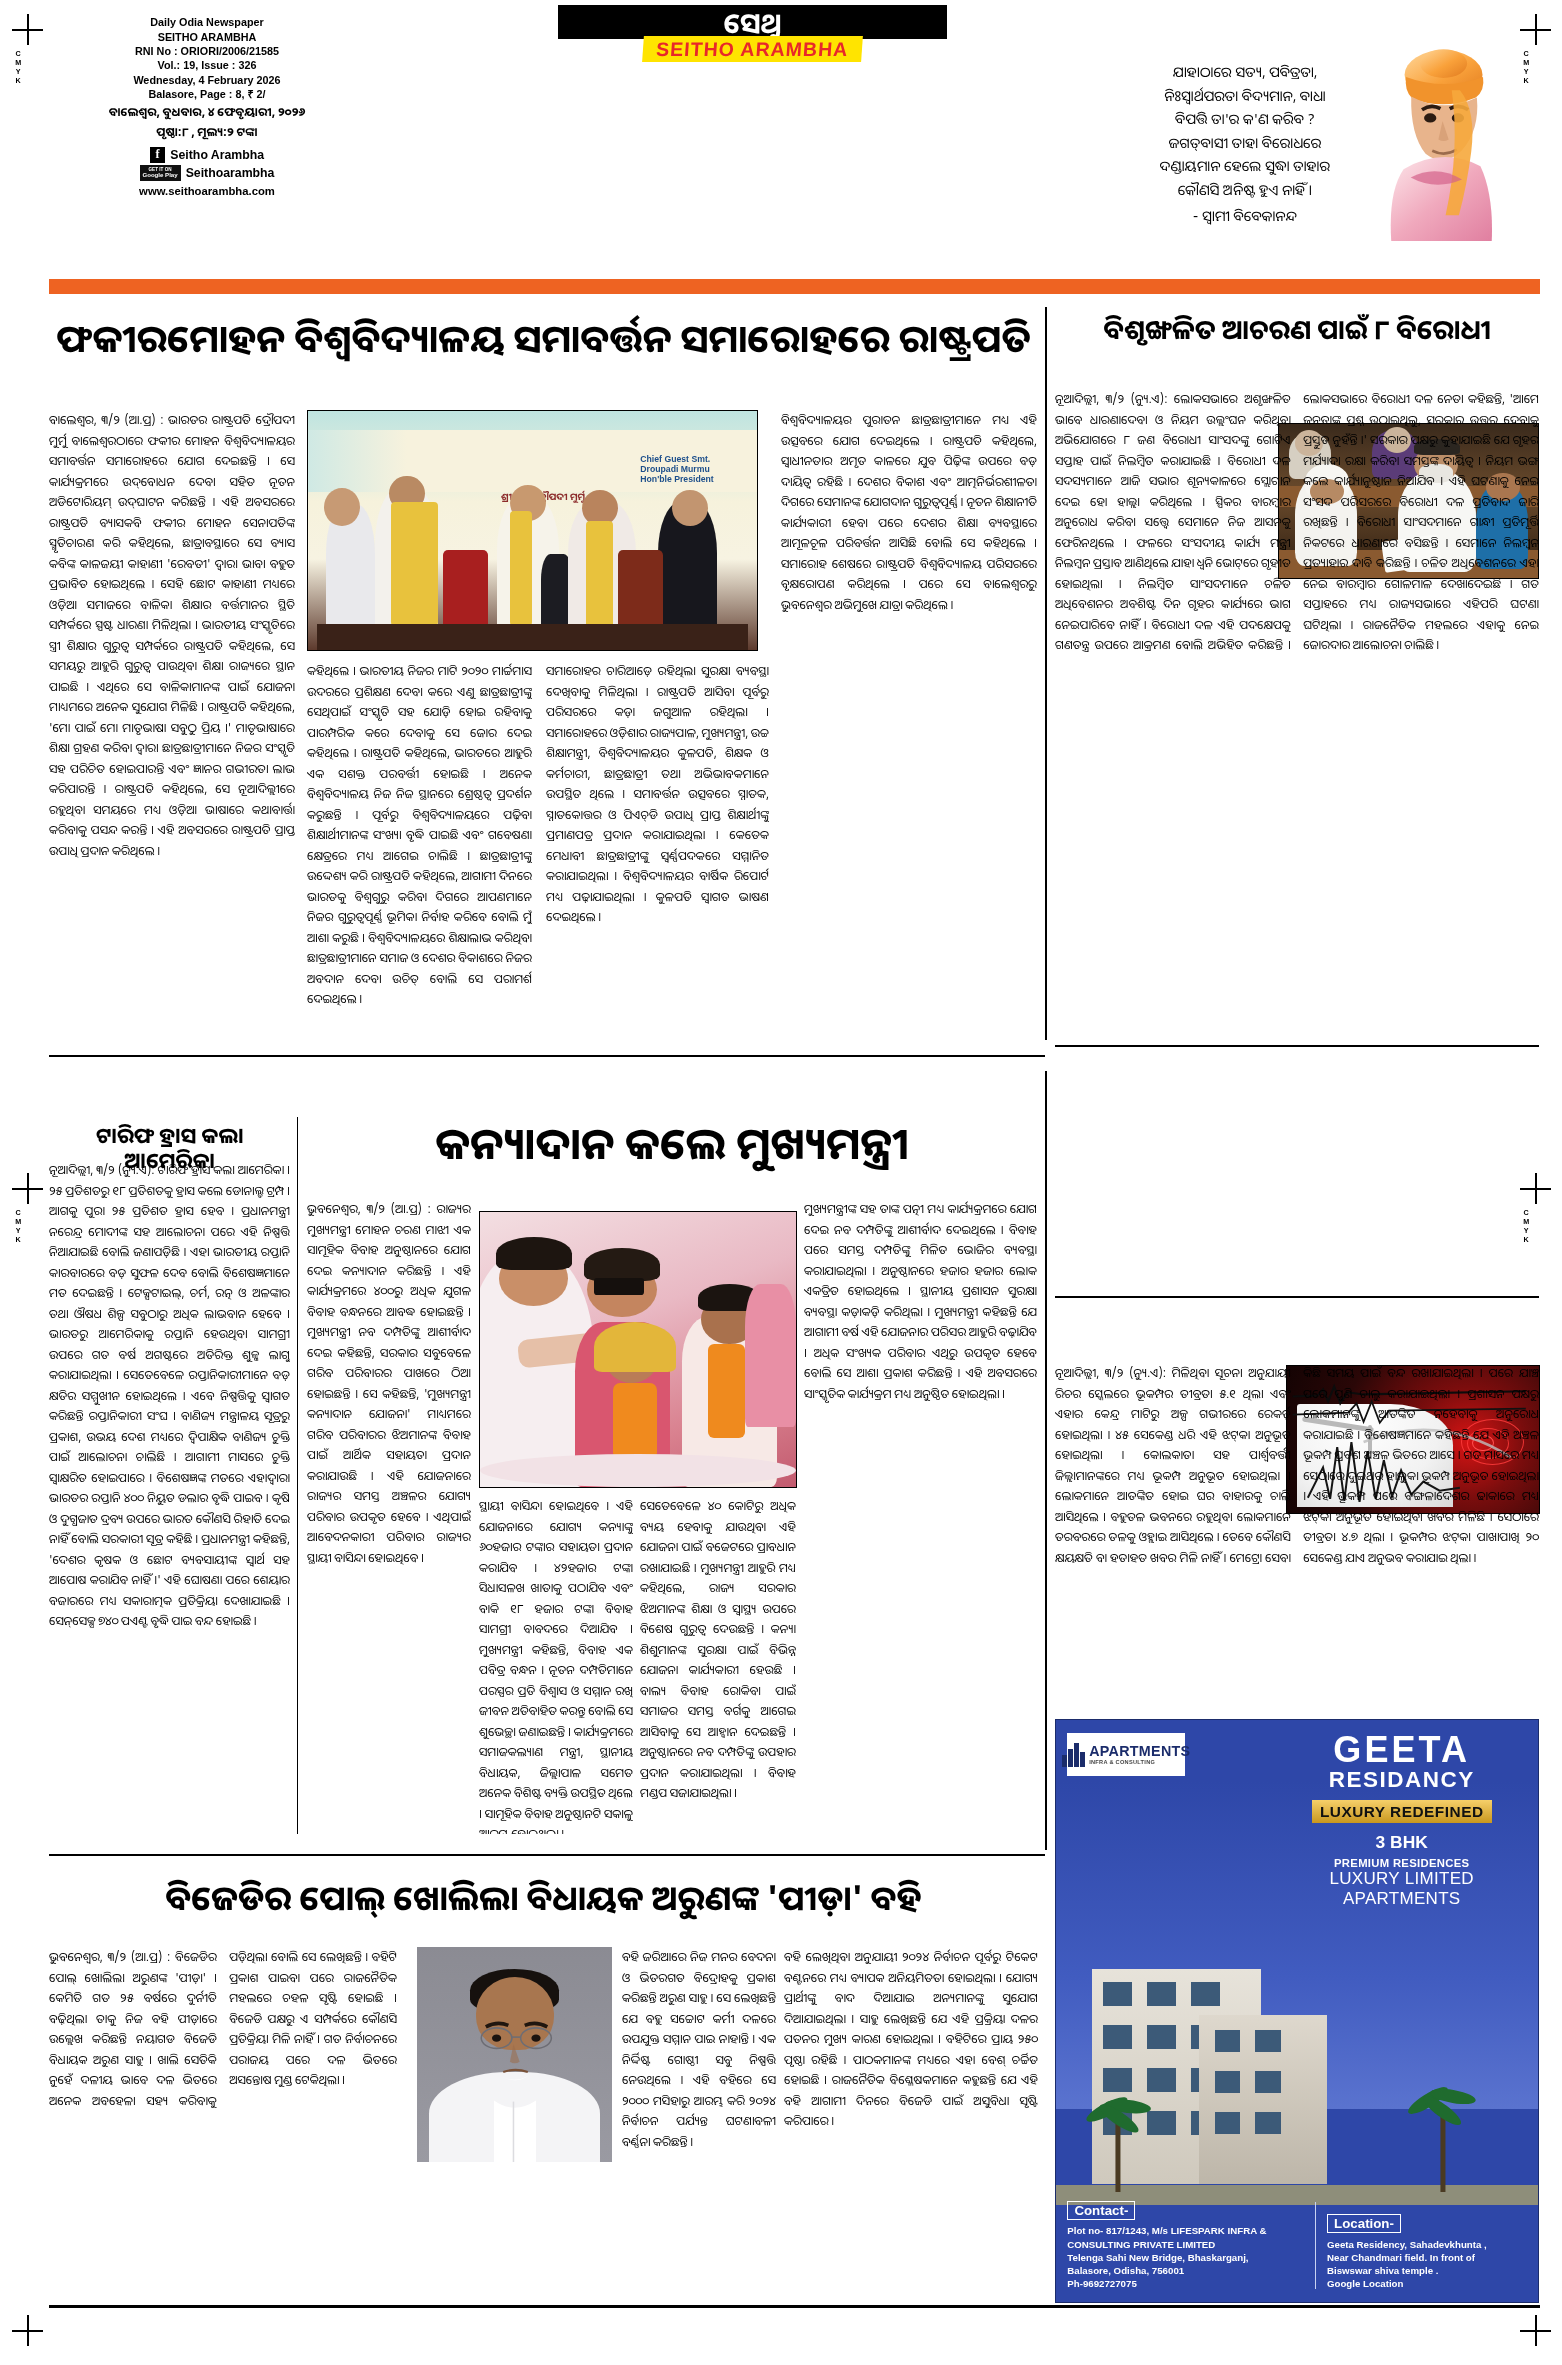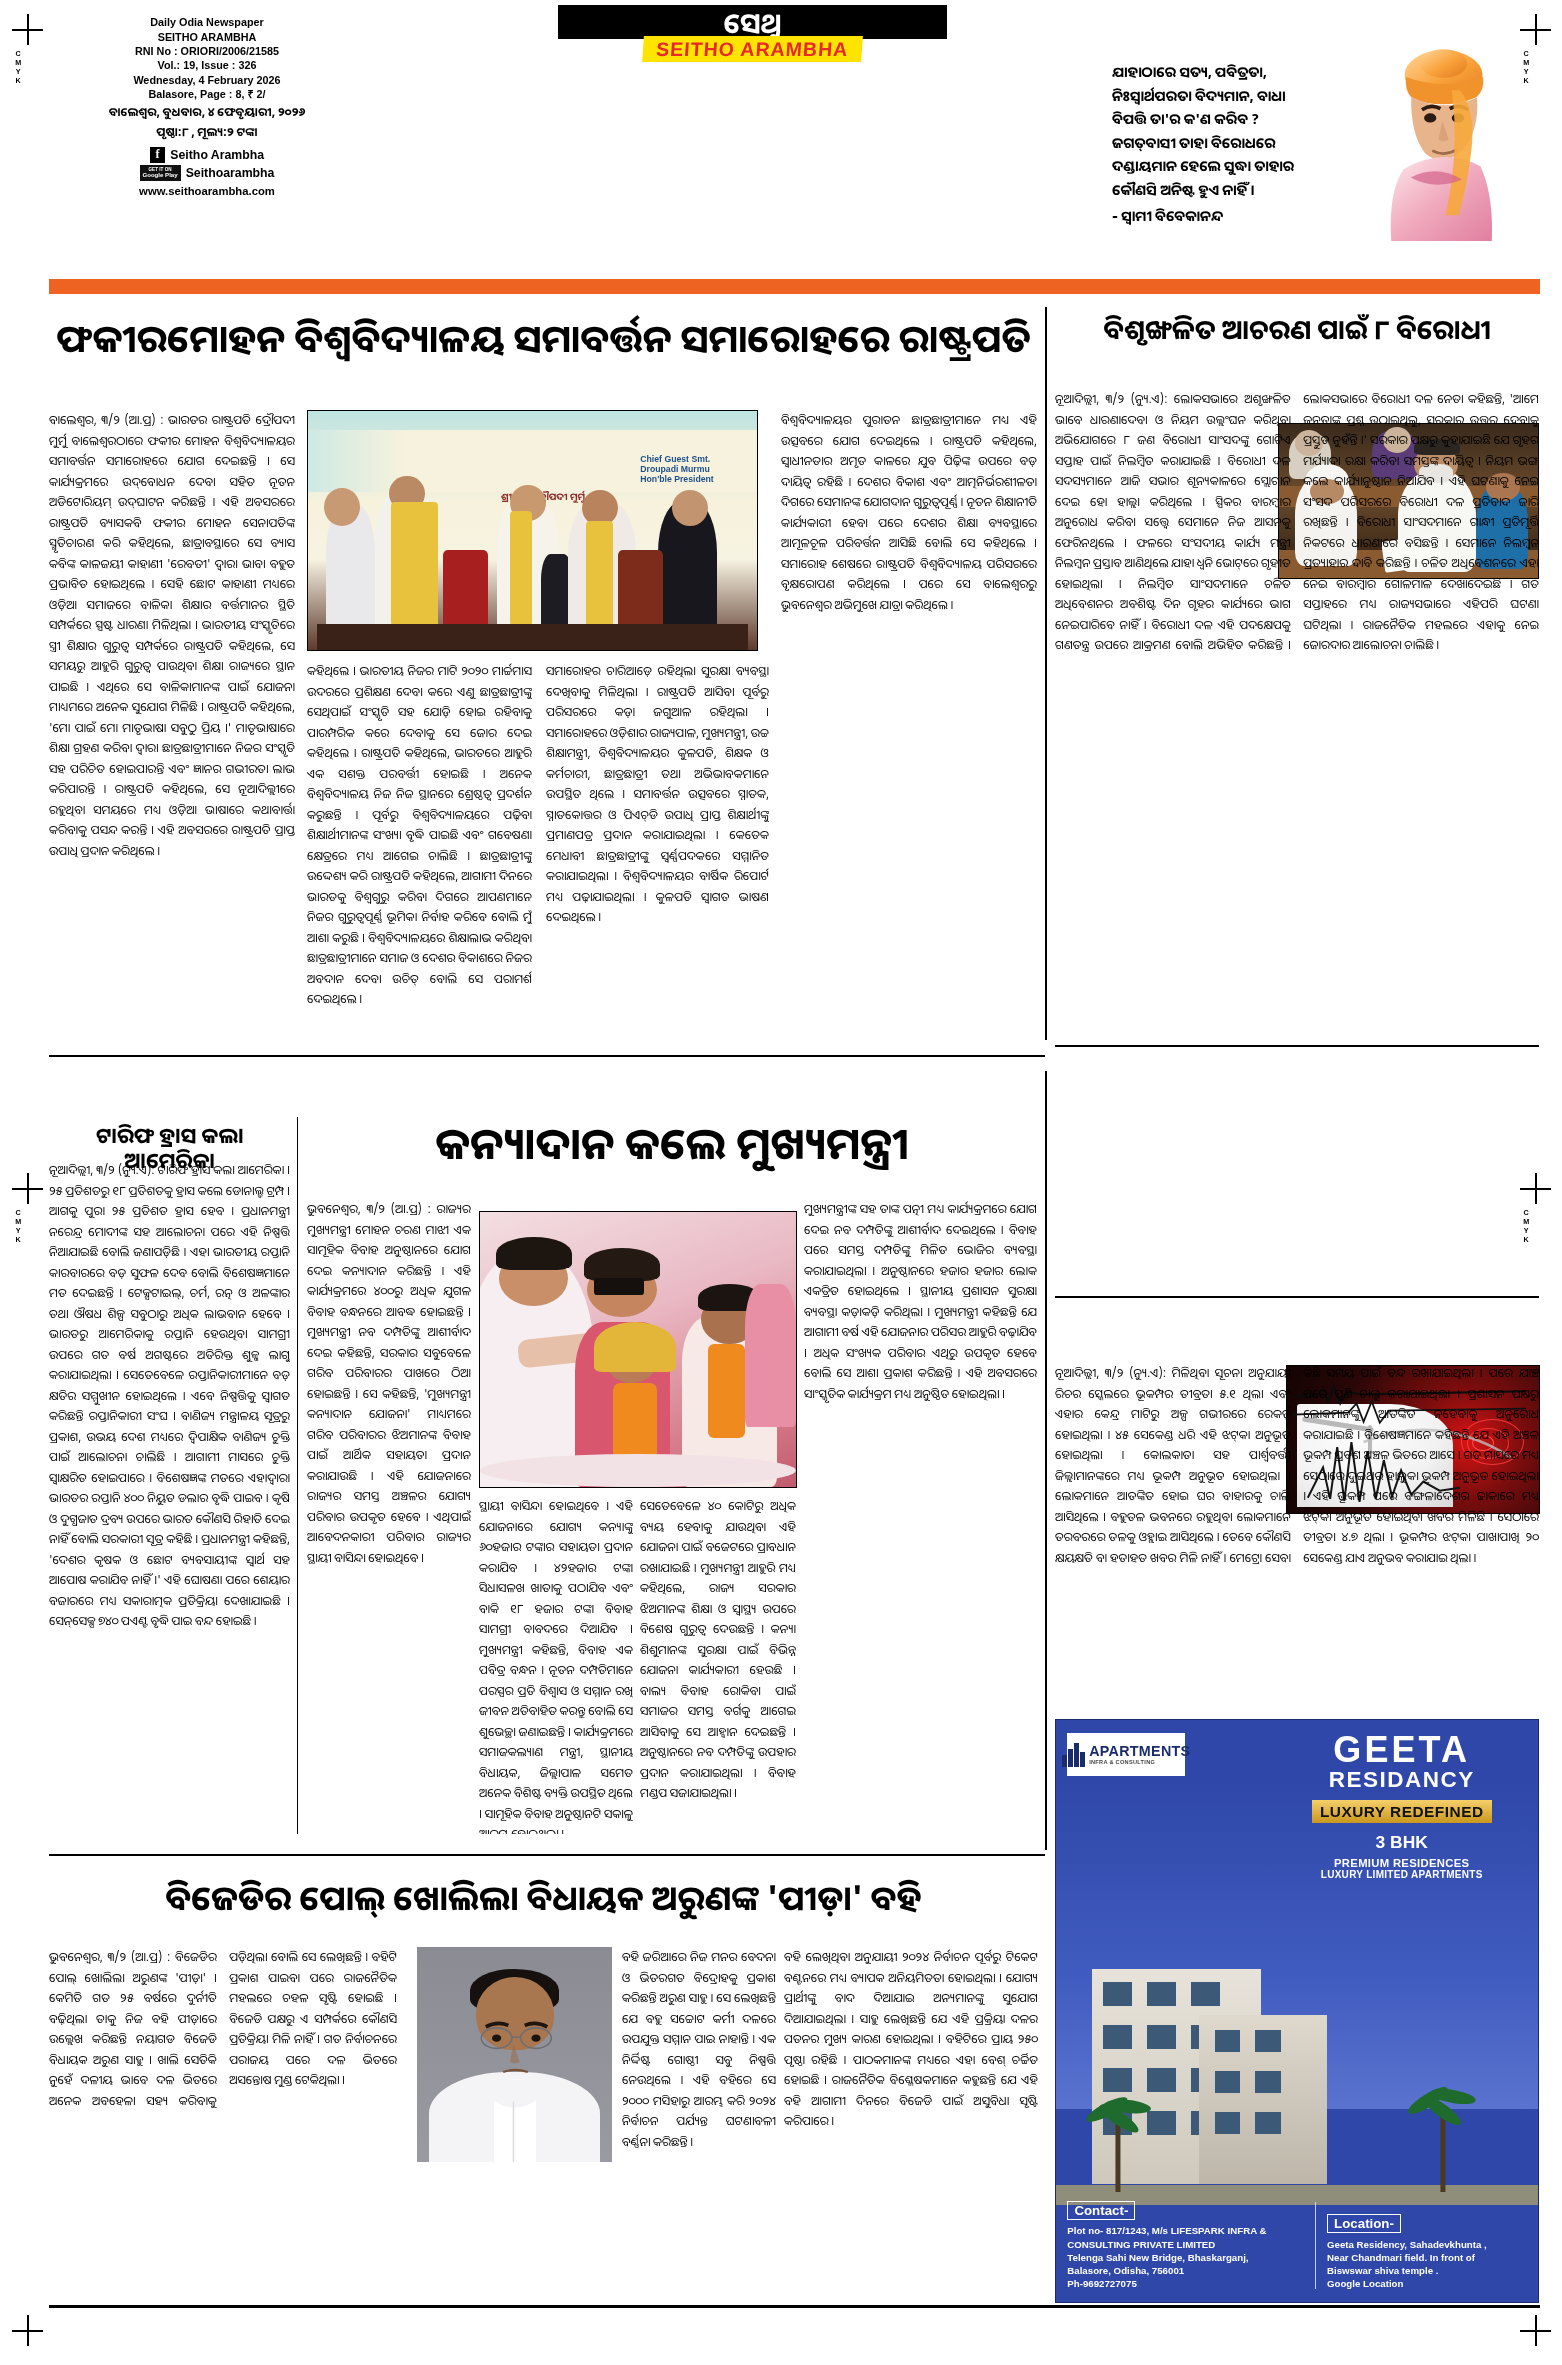--- a/index.html
+++ b/index.html
@@ -29,22 +29,22 @@
       text-align:center;padding-top:1.5px;box-sizing:border-box;}
   .gp b{font-size:6.1px;display:block;}
   .mh-url{font-size:11.3px;font-weight:bold;margin-top:4.1px;}
 
   .mh-logo{position:absolute;left:558px;top:5.1px;width:389px;text-align:center;}
   .logo-top{background:#000;color:#fff;font-size:28px;line-height:30px;padding:2px 0;font-weight:bold;}
   .logo-main{font-size:110px;line-height:102px;font-weight:bold;letter-spacing:-3.1px;margin-top:-1px;}
   .logo-badge{display:inline-block;background:#ffe400;color:#e8272a;font-size:19.5px;font-weight:bold;
       letter-spacing:1px;padding:1.5px 13.3px;transform:skewX(-4deg);margin-top:-3.1px;}
 
-  .mh-quote{position:absolute;left:1112px;top:60px;width:266px;text-align:left;
-      font-size:14.3px;line-height:23.6px;font-weight:bold;}
+  .mh-quote{position:absolute;left:1112px;top:60px;width:266px;text-align:center;
+      font-size:14.3px;line-height:23.6px;font-weight:normal;}
   .mh-quote .sig{margin-top:2px;}
   .mh-portrait{position:absolute;left:1383px;top:41px;width:118px;height:200px;}
 
   .orange-bar{position:absolute;left:49px;top:279px;width:1491px;height:15.4px;background:#ee6322;}
 
   
   .rule{position:absolute;background:#000;}
 
   .headline{position:absolute;font-weight:bold;text-align:center;line-height:1.18;}
   .h-main{font-size:38px;}
@@ -101,21 +101,21 @@
   .ad-logo .txt{line-height:1;}
   .ad-logo .t1{font-size:14.3px;font-weight:bold;color:#1b2c6b;letter-spacing:0.3px;}
   .ad-logo .t2{font-size:5.6px;font-weight:bold;color:#444;letter-spacing:0.3px;}
   .ad-right{position:absolute;right:13.3px;top:12.3px;width:246px;text-align:center;color:#fff;}
   .ad-geeta{font-size:36px;font-weight:bold;letter-spacing:3.1px;line-height:36px;}
   .ad-resid{font-size:22.5px;font-weight:bold;letter-spacing:1.5px;line-height:24.6px;}
   .ad-lux{display:inline-block;margin-top:7.2px;background:linear-gradient(180deg,#f6d06a,#c9971f);
       color:#111;font-size:15.4px;font-weight:bold;padding:2.6px 8.2px;letter-spacing:0.5px;}
   .ad-bhk{font-size:17.4px;font-weight:bold;margin-top:9.2px;}
   .ad-p1{font-size:11.3px;font-weight:bold;letter-spacing:0.3px;margin-top:3.1px;}
-  .ad-p2{font-size:10px;font-weight:bold;letter-spacing:0.3px;}
+  .ad-p2{font-size:17px;font-weight:normal;letter-spacing:0.3px;}
 
   .ad-building{position:absolute;left:15.4px;bottom:118px;width:287px;height:236px;}
   .bld{position:absolute;background:linear-gradient(180deg,#e7e3da 0%,#cfc9bd 100%);}
   .bld .win{position:absolute;background:#3c5a78;}
   .ad-sky{position:absolute;left:0;top:61px;width:100%;height:328px;
       background:linear-gradient(180deg,#2e47a8 0%,#415cc0 60%,#5a73cf 100%);}
   .palm{position:absolute;bottom:110px;}
   .palm .trunk{position:absolute;bottom:0;left:50%;width:5.1px;height:77px;background:#4a3a22;transform:translateX(-50%);}
   .palm .fr{position:absolute;width:46px;height:13.3px;background:#1f6b2e;border-radius:50%;}
   .ad-ground{position:absolute;left:0;bottom:97px;width:100%;height:20.5px;background:#8e8e7a;}

